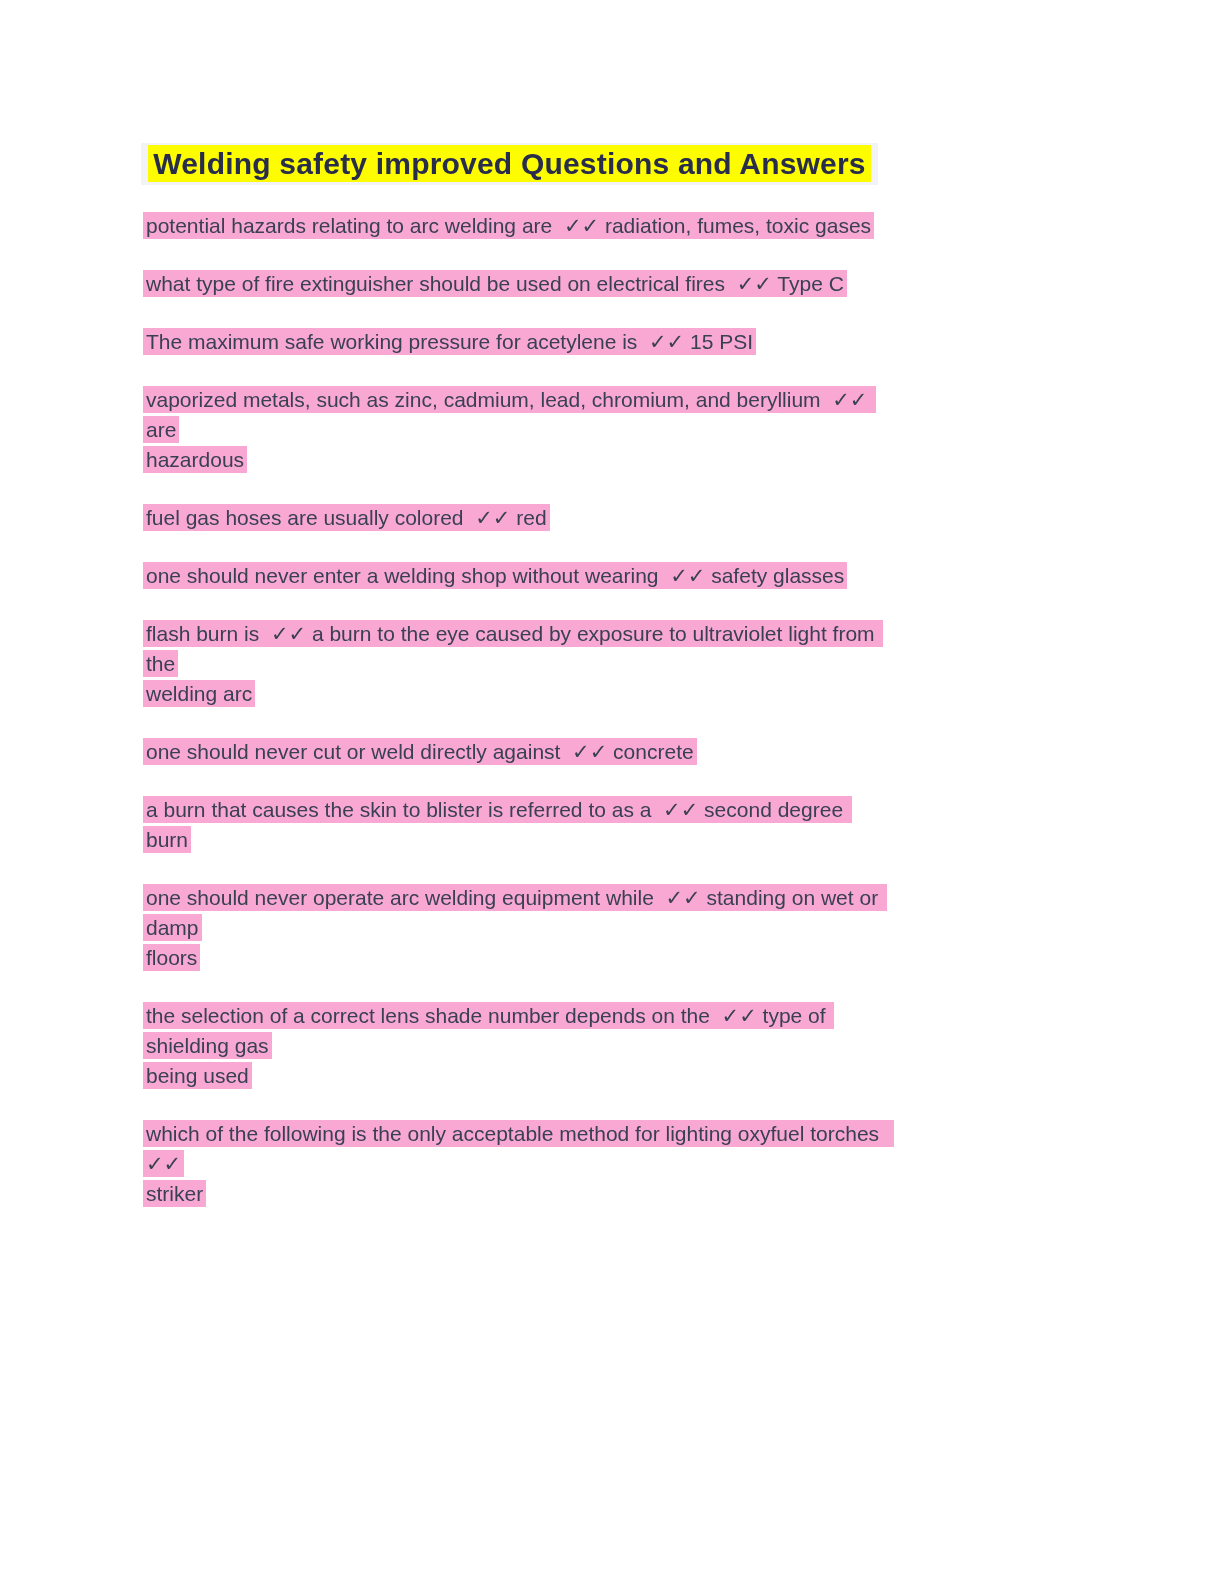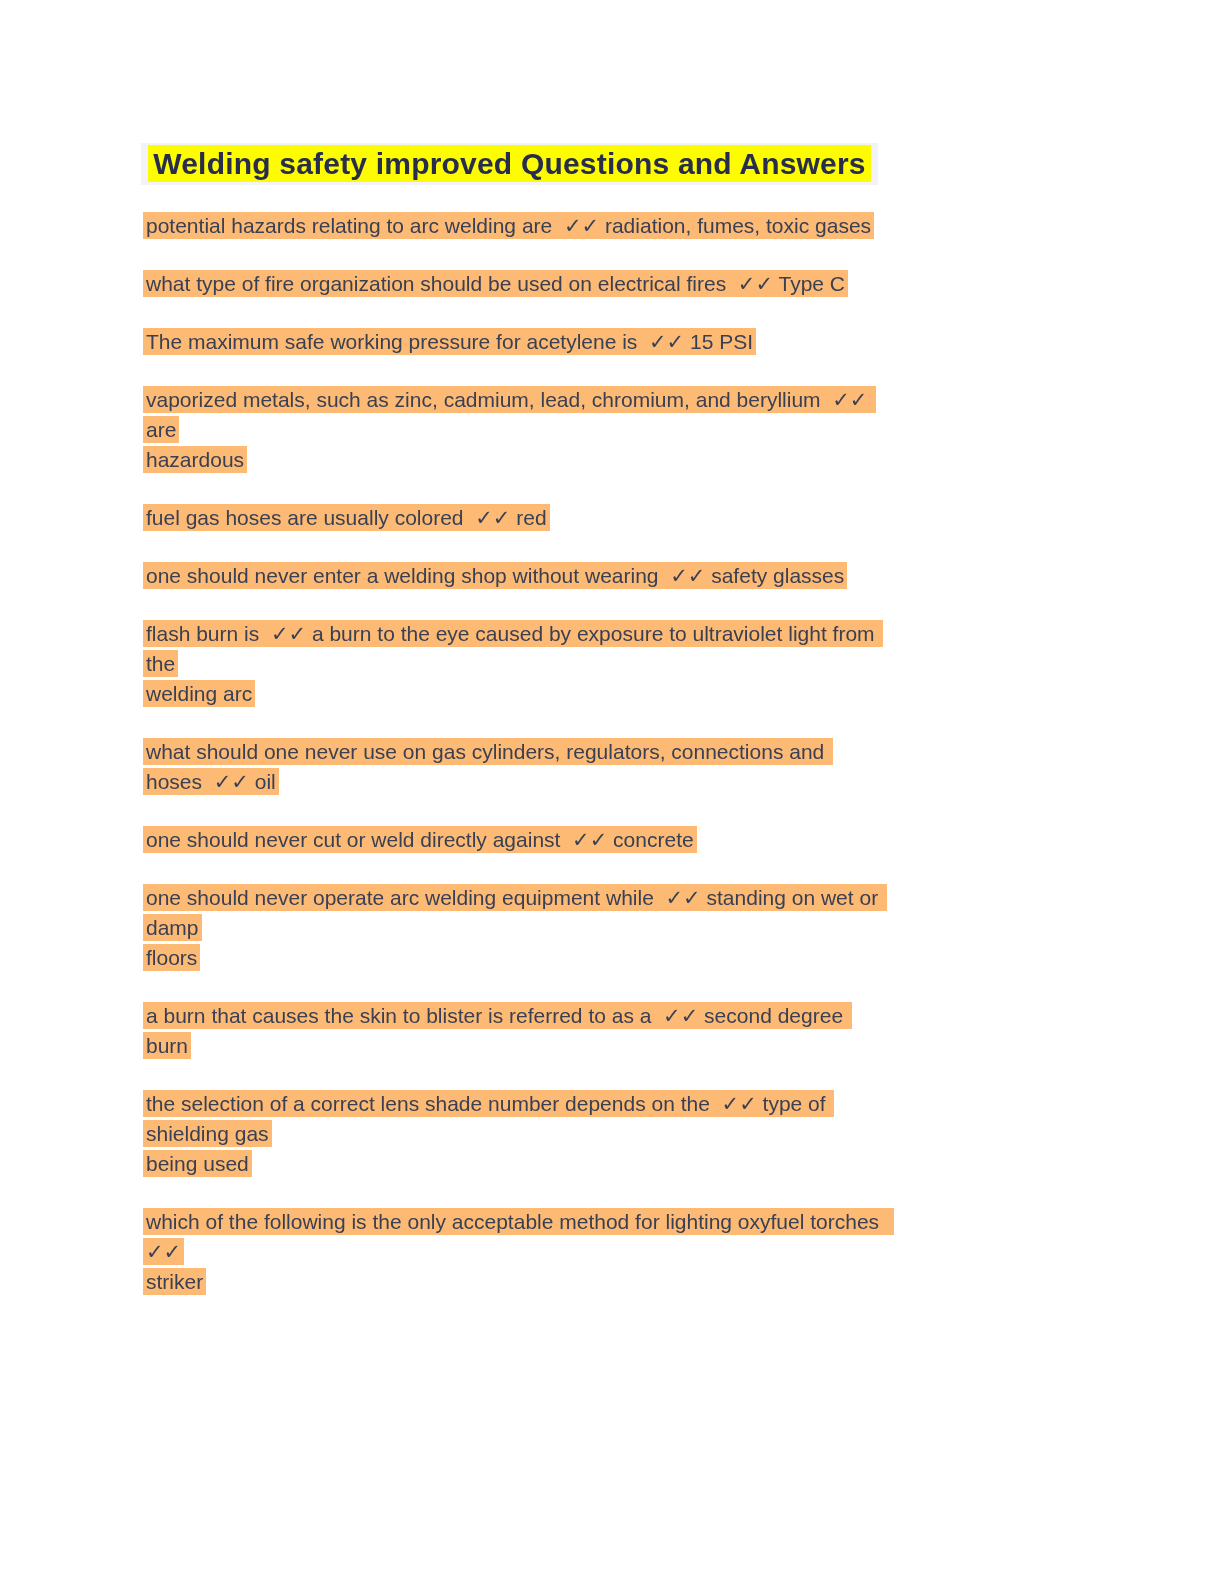--- a/index.html
+++ b/index.html
@@ -40,47 +40,46 @@
   .content {
     margin: 26px 135px 0 143px;
   }
   p.qa {
     margin: 0 0 28px 0;
     font-size: 21px;
     line-height: 30px;
     color: #3a4054;
   }
   span.hl {
-    background: #fdba74;
+    background: #f9a8d4;
     white-space: pre-wrap;
     padding: 2px 3px;
     -webkit-box-decoration-break: clone;
     box-decoration-break: clone;
   }
 </style>
 </head>
 <body>
 
 <div class="doc">
   <div class="title-bar">
     <span class="title-hl">Welding safety improved Questions and Answers</span>
   </div>
   <div class="content">
     <p class="qa"><span class="hl">potential hazards relating to arc welding are  ✓✓ radiation, fumes, toxic gases</span></p>
-    <p class="qa"><span class="hl">what type of fire organization should be used on electrical fires  ✓✓ Type C</span></p>
+    <p class="qa"><span class="hl">what type of fire extinguisher should be used on electrical fires  ✓✓ Type C</span></p>
     <p class="qa"><span class="hl">The maximum safe working pressure for acetylene is  ✓✓ 15 PSI</span></p>
     <p class="qa"><span class="hl">vaporized metals, such as zinc, cadmium, lead, chromium, and beryllium  ✓✓ are
 hazardous</span></p>
     <p class="qa"><span class="hl">fuel gas hoses are usually colored  ✓✓ red</span></p>
     <p class="qa"><span class="hl">one should never enter a welding shop without wearing  ✓✓ safety glasses</span></p>
     <p class="qa"><span class="hl">flash burn is  ✓✓ a burn to the eye caused by exposure to ultraviolet light from the
 welding arc</span></p>
-    <p class="qa"><span class="hl">what should one never use on gas cylinders, regulators, connections and hoses  ✓✓ oil</span></p>
     <p class="qa"><span class="hl">one should never cut or weld directly against  ✓✓ concrete</span></p>
+    <p class="qa"><span class="hl">a burn that causes the skin to blister is referred to as a  ✓✓ second degree burn</span></p>
     <p class="qa"><span class="hl">one should never operate arc welding equipment while  ✓✓ standing on wet or damp
 floors</span></p>
-    <p class="qa"><span class="hl">a burn that causes the skin to blister is referred to as a  ✓✓ second degree burn</span></p>
     <p class="qa"><span class="hl">the selection of a correct lens shade number depends on the  ✓✓ type of shielding gas
 being used</span></p>
     <p class="qa"><span class="hl">which of the following is the only acceptable method for lighting oxyfuel torches  ✓✓
 striker</span></p>
   </div>
 </div>
 
 </body></html>

